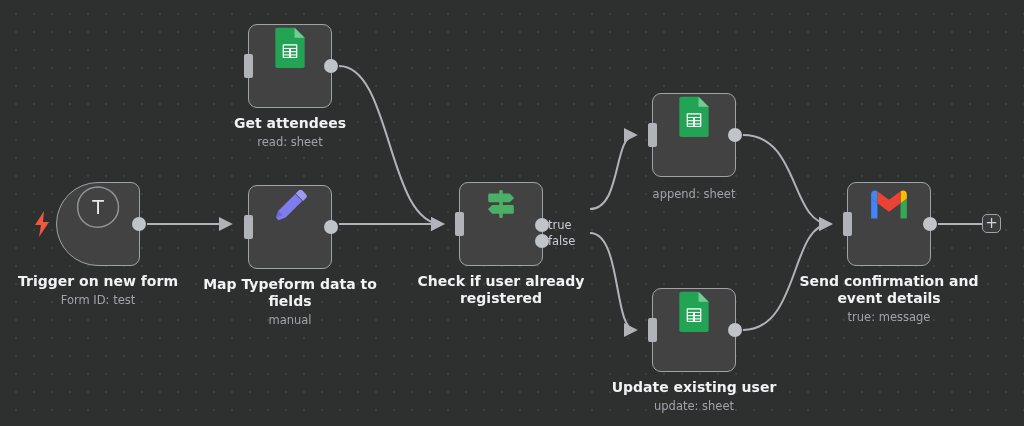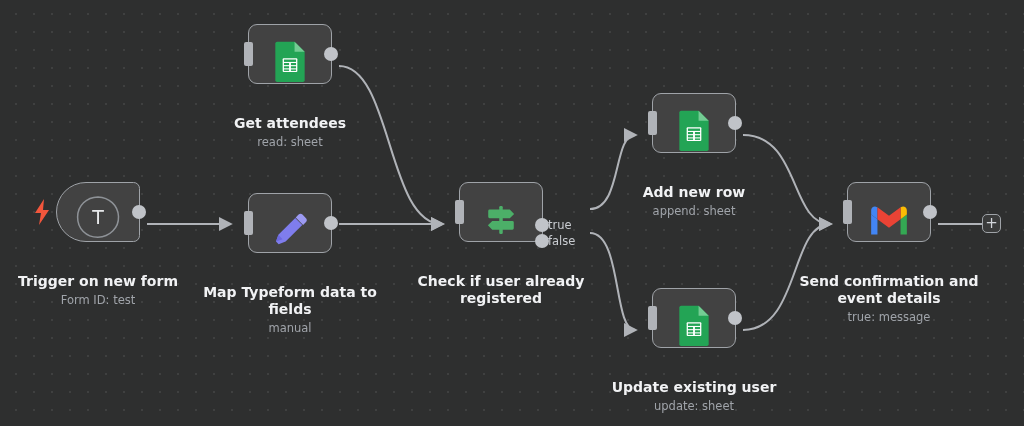--- a/index.html
+++ b/index.html
@@ -33,27 +33,27 @@
     stroke-width: 2;
   }
   .edge-arrow {
     fill: #b0b3b8;
   }
 
   
   .node {
     position: absolute;
     width: 84px;
-    height: 60px;
+    height: 84px;
     box-sizing: border-box;
     background: #424242;
     border: 1.6px solid #9fa3a8;
     border-radius: 9px;
     display: flex;
-    align-items: flex-end;
+    align-items: flex-start;
     justify-content: center;
   }
   .node.trigger {
     border-radius: 42px 9px 9px 42px;
   }
 
   
   .port-out {
     position: absolute;
     width: 14px;
@@ -224,21 +224,21 @@
     </span>
 
     <span class="port-out"></span>
 
     <span class="caption">
       <span class="title">Get attendees</span>
       <span class="subtitle">read: sheet</span>
     </span>
   </div>
 
-  <div class="node" style="left:248px; top:193px;">
+  <div class="node" style="left:248px; top:185px;">
 
     <span class="port-in"></span>
 
     <span>
       <svg class="icon-svg" width="42" height="42" viewBox="0 0 48 48">
         <path d="M8 36 L11 28 L30 9 L38 17 L19 36 L11 39 Z" fill="#7f7ded"></path>
         <path d="M30.5 8.5 L33.5 5.5 a3.6 3.6 0 0 1 5 0 l3.5 3.5 a3.6 3.6 0 0 1 0 5
                  L39 17 Z" fill="#9c9af2"></path>
         <path d="M10.6 28.4 L8 36 L15.6 33.4 Z" fill="#6c69e0"></path>
       </svg>
@@ -295,21 +295,20 @@
         <rect x="17.4" y="29.7" width="5.6" height="2.3" fill="#23a455"></rect>
         <rect x="25" y="29.7" width="5.6" height="2.3" fill="#23a455"></rect>
         <rect x="17.4" y="33.2" width="5.6" height="1.6" fill="#23a455"></rect>
         <rect x="25" y="33.2" width="5.6" height="1.6" fill="#23a455"></rect>
       </svg>
     </span>
 
     <span class="port-out"></span>
 
     <span class="caption">
-      <span class="title">Add new row</span>
       <span class="subtitle">append: sheet</span>
     </span>
   </div>
 
   <div class="node" style="left:652px; top:288px;">
 
     <span class="port-in"></span>
 
     <span>
       <svg class="icon-svg" width="44" height="44" viewBox="0 0 48 48">

